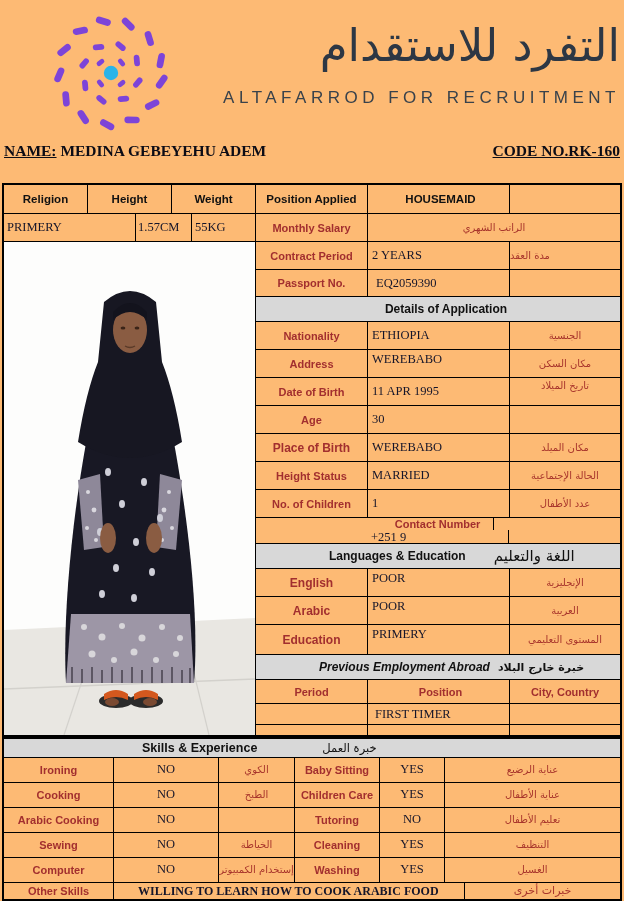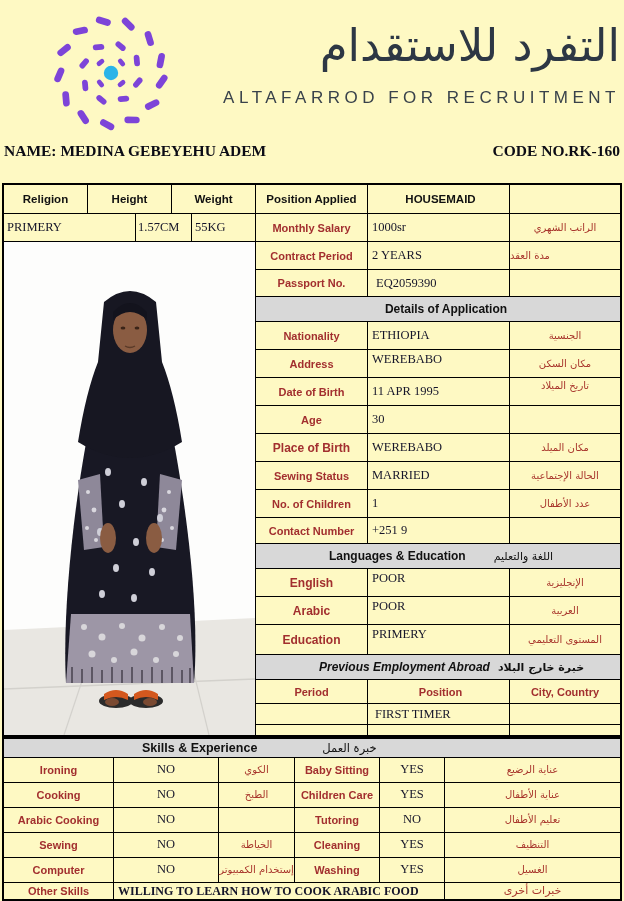--- a/index.html
+++ b/index.html
@@ -1,27 +1,27 @@
 <!DOCTYPE html>
 <html><head>
 <meta charset="utf-8">
 <style>
   html,body{margin:0;padding:0;background:#fff;}
-  .page{position:relative;width:624px;height:901px;background:#fef9c3;overflow:hidden;
+  .page{position:relative;width:624px;height:901px;background:#fdba74;overflow:hidden;
         font-family:"Liberation Sans",sans-serif;color:#111;}
 
   
   .logo{position:absolute;left:42px;top:6px;width:138px;height:134px;}
   .brand-ar{position:absolute;right:4px;top:14px;width:430px;text-align:right;direction:rtl;
             font-family:"DejaVu Sans",sans-serif;font-size:45px;line-height:64px;color:#2d3744;}
   .brand-en{position:absolute;right:4px;top:88px;width:440px;text-align:right;
             font-size:17px;letter-spacing:4.5px;color:#39424b;}
   .name-line{position:absolute;left:4px;top:142px;width:616px;display:flex;justify-content:space-between;
              font-family:"Liberation Serif",serif;font-weight:bold;font-size:15.5px;color:#0c0c16;}
-  .u{text-align:right;}
+  .u{text-decoration:underline;text-align:right;}
 
   
   .mtable{position:absolute;left:2px;top:183px;width:620px;height:554px;border:2px solid #000;
           display:flex;box-sizing:border-box;}
   .left{width:252px;border-right:1px solid #000;display:flex;flex-direction:column;box-sizing:border-box;}
   .right{flex:1;display:flex;flex-direction:column;}
   .row{display:flex;box-sizing:border-box;border-bottom:1px solid #000;align-items:center;}
   .row.last{border-bottom:none;}
   .cell{box-sizing:border-box;height:100%;display:flex;align-items:center;}
   .cb{border-right:1px solid #000;}
@@ -46,21 +46,21 @@
   .srow{height:32px;display:flex;border-bottom:1px solid #000;box-sizing:border-box;align-items:center;}
   .sc1{width:110px;justify-content:center;}
   .sc2{width:105px;justify-content:center;}
   .sc3{width:76px;justify-content:center;}
   .sc4{width:85px;justify-content:center;}
   .sc5{width:65px;justify-content:center;}
   .sc6{flex:1;justify-content:center;}
   .other{flex:1;display:flex;border-bottom:none;align-items:stretch;}
   .other .sc1{display:flex;align-items:center;}
   .ospan{width:331px;padding:1px 0 0 4px;font-family:"Liberation Serif",serif;font-weight:bold;
-         font-size:12px;color:#15152a;box-sizing:border-box;border-right:1px solid #000;}
+         font-size:12px;color:#15152a;box-sizing:border-box;border-right:1px solid #000;margin-left:20px;}
   .other .sc6{display:flex;align-items:center;font-size:11px;}
 </style>
 </head>
 <body>
 
 <div class="page">
 
   <svg class="logo" viewBox="0 0 140 140">
     <g fill="#7d44d8">
       <rect x="-8" y="-3.5" width="16" height="7" rx="3.5" transform="translate(123,79) rotate(125)"></rect>
@@ -205,21 +205,20 @@
     </div>
 
     <div class="right">
       <div class="row" style="height:29px;">
         <div class="cell cb c1 blk">Position Applied</div>
         <div class="cell cb c2 blk" style="justify-content:center;">HOUSEMAID</div>
         <div class="cell c3"></div>
       </div>
       <div class="row" style="height:28px;">
         <div class="cell cb c1 lab">Monthly Salary</div>
-        <div class="cell cb c2 val">1000sr</div>
         <div class="cell c3 ar">الراتب الشهري</div>
       </div>
       <div class="row" style="height:28px;">
         <div class="cell cb c1 lab">Contract Period</div>
         <div class="cell cb c2 val">2 YEARS</div>
         <div class="cell c3 ar" style="justify-content:flex-end;margin-right:-4px;">مدة العقد</div>
       </div>
       <div class="row" style="height:27px;">
         <div class="cell cb c1 lab">Passport No.</div>
         <div class="cell cb c2 val" style="padding-left:8px;">EQ2059390</div>
@@ -249,38 +248,38 @@
         <div class="cell cb c1 lab">Age</div>
         <div class="cell cb c2 val">30</div>
         <div class="cell c3 ar"></div>
       </div>
       <div class="row" style="height:28px;">
         <div class="cell cb c1 lab" style="font-size:12px;">Place of Birth</div>
         <div class="cell cb c2 val">WEREBABO</div>
         <div class="cell c3 ar">مكان الميلد</div>
       </div>
       <div class="row" style="height:28px;">
-        <div class="cell cb c1 lab">Sewing Status</div>
+        <div class="cell cb c1 lab">Height Status</div>
         <div class="cell cb c2 val">MARRIED</div>
         <div class="cell c3 ar">الحالة الإجتماعية</div>
       </div>
       <div class="row" style="height:28px;">
         <div class="cell cb c1 lab">No. of Children</div>
         <div class="cell cb c2 val">1</div>
         <div class="cell c3 ar">عدد الأطفال</div>
       </div>
-      <div class="row" style="height:26px;">
+      <div class="row" style="height:26px;flex-direction:column;">
         <div class="cell cb c1 lab">Contact Number</div>
         <div class="cell cb c2 val">+251 9</div>
         <div class="cell c3 ar"></div>
       </div>
 
       <div class="sect" style="height:25px;">
         <span class="blk" style="font-size:12px;margin-left:57px;">Languages &amp; Education</span>
-        <span class="ar" style="color:#111;font-size:11px;margin-left:28px;">اللغة والتعليم</span>
+        <span class="ar" style="color:#111;font-size:15px;margin-left:28px;">اللغة والتعليم</span>
       </div>
 
       <div class="row" style="height:28px;">
         <div class="cell cb c1 lab" style="font-size:12px;">English</div>
         <div class="cell cb c2 val" style="align-items:flex-start;padding-top:2px;">POOR</div>
         <div class="cell c3 ar">الإنجليزية</div>
       </div>
       <div class="row" style="height:28px;">
         <div class="cell cb c1 lab" style="font-size:12px;">Arabic</div>
         <div class="cell cb c2 val" style="align-items:flex-start;padding-top:2px;">POOR</div>

